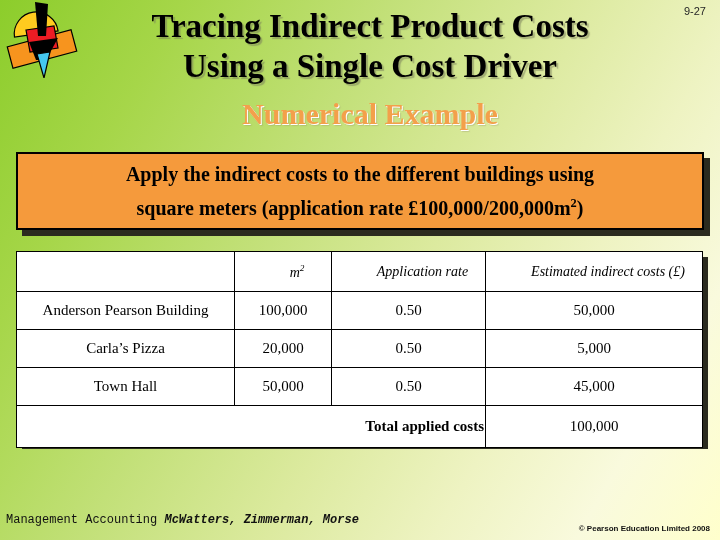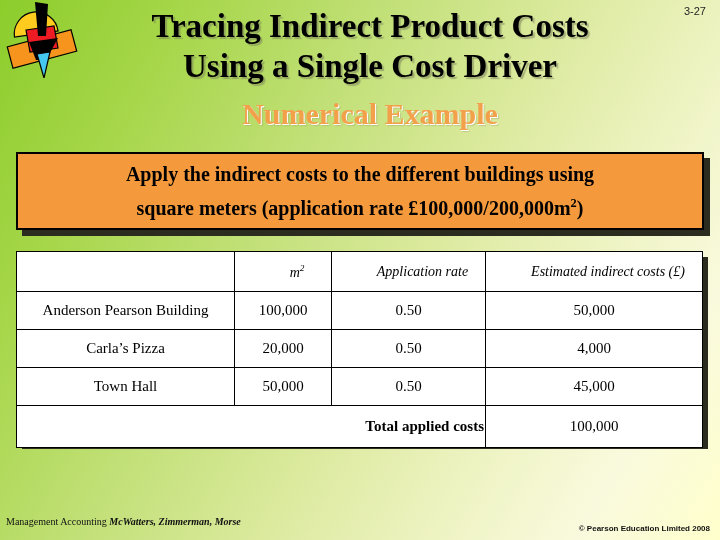--- a/index.html
+++ b/index.html
@@ -157,22 +157,22 @@
     width: 686px;
     height: 192px;
     background: #2b2b1f;
   }
 
   
   #footer-left {
     position: absolute;
     left: 6px;
     bottom: 13px;
-    font-family: Liberation Serif, serif;
-    font-size: 10px;
+    font-family: Liberation Mono, monospace;
+    font-size: 12px;
     color: #111111;
     white-space: nowrap;
   }
   #footer-left .em { font-style: italic; font-weight: bold; }
   #footer-right {
     position: absolute;
     right: 10px;
     bottom: 7px;
     font-family: "Liberation Sans", sans-serif;
     font-size: 8px;
@@ -193,21 +193,21 @@
     <rect x="7" y="36" width="66" height="22" fill="#f7941e" stroke="#000000" stroke-width="1.2" transform="rotate(-15 40 47)"></rect>
 
     <polygon points="24,28 52,24 56,46 28,50" fill="#ed1c24" stroke="#000000" stroke-width="1.2"></polygon>
 
     <polygon points="33,0 46,2 44,34 36,34" fill="#000000"></polygon>
     <polygon points="27,40 56,36 44,58 34,58" fill="#000000"></polygon>
 
     <polygon points="35,52 48,50 42,76" fill="#45c8f0" stroke="#000000" stroke-width="1.2"></polygon>
   </svg>
 
-  <div id="slide-number">3-27</div>
+  <div id="slide-number">9-27</div>
 
   <div id="title-block">
     <div class="title-line">Tracing Indirect Product Costs</div>
     <div class="title-line">Using a Single Cost Driver</div>
   </div>
   <div id="subtitle">Numerical Example</div>
 
   <div id="callout-shadow"></div>
   <div id="callout">
     <div class="callout-line">Apply the indirect costs to the different buildings using</div>
@@ -228,21 +228,21 @@
         <td class="col-name">Anderson Pearson Building</td>
         <td class="col-m2">100,000</td>
         <td class="col-rate">0.50</td>
         <td class="col-cost">50,000</td>
       </tr>
 
       <tr>
         <td class="col-name">Carla’s Pizza</td>
         <td class="col-m2">20,000</td>
         <td class="col-rate">0.50</td>
-        <td class="col-cost">4,000</td>
+        <td class="col-cost">5,000</td>
       </tr>
 
       <tr>
         <td class="col-name">Town Hall</td>
         <td class="col-m2">50,000</td>
         <td class="col-rate">0.50</td>
         <td class="col-cost">45,000</td>
       </tr>
 
       <tr class="total-row">

